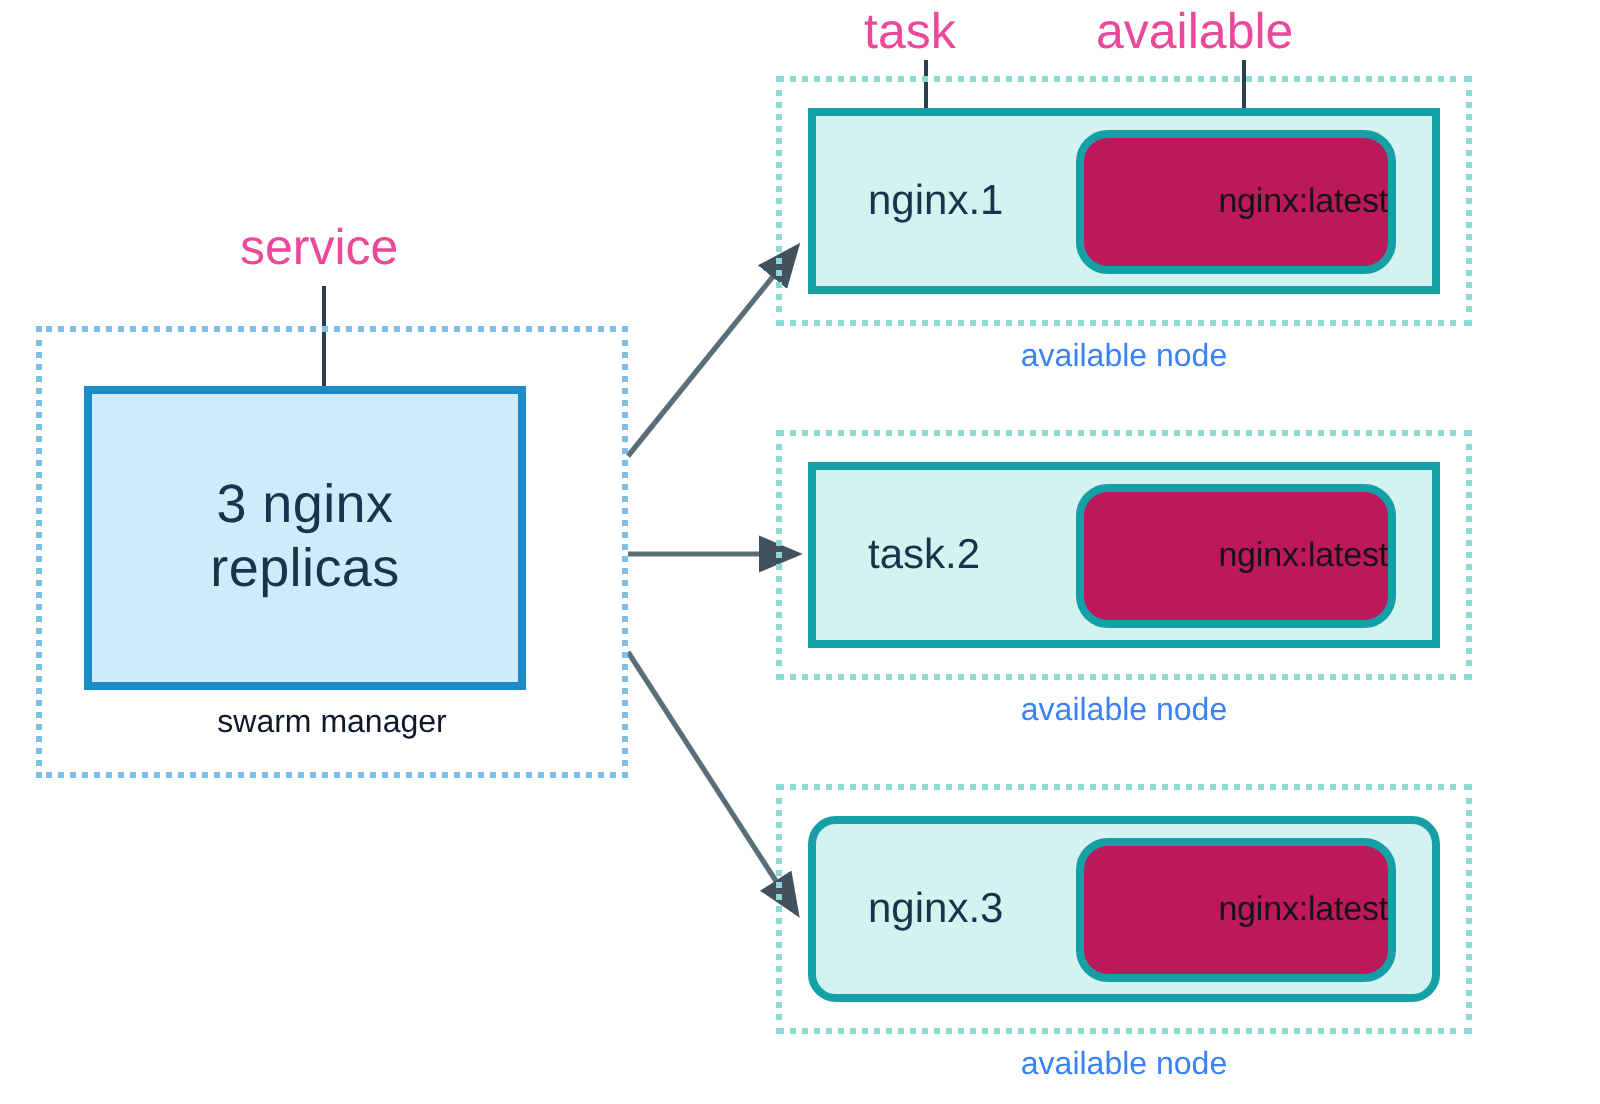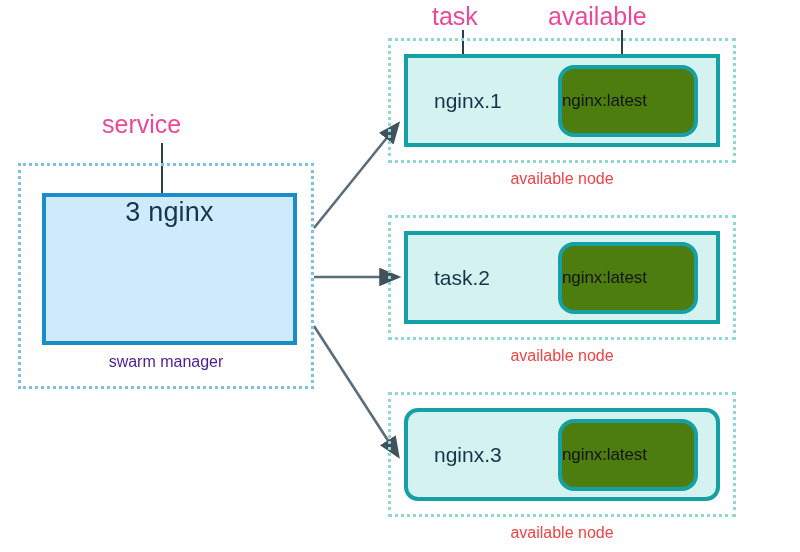--- a/index.html
+++ b/index.html
@@ -24,43 +24,43 @@
     left: 18px;
     top: 163px;
     width: 296px;
     height: 226px;
     border: 3px dotted #7fc0e8;
     box-sizing: border-box;
   }
   .service-box {
     left: 42px;
     top: 193px;
-    width: 255px;
+    width: 221px;
     height: 152px;
     background: #cfeafb;
     border: 4px solid #1a8cc8;
     box-sizing: border-box;
     display: flex;
-    align-items: flex-start;
+    align-items: center;
     justify-content: center;
     text-align: center;
   }
   .service-box .service-text {
     font-size: 27px;
     color: #16354c;
     line-height: 1.18;
     letter-spacing: 0.2px;
   }
   .manager-caption {
     left: 18px;
     top: 353px;
     width: 296px;
     text-align: center;
     font-size: 16px;
-    color: #4c1d95;
+    color: #0f172a;
   }
 
   
   .node-boundary {
     left: 388px;
     width: 348px;
     height: 125px;
     border: 3px dotted #8fd9d4;
     box-sizing: border-box;
   }
@@ -88,55 +88,55 @@
     font-size: 21px;
     color: #16354c;
     white-space: nowrap;
   }
 
   .container-box {
     position: absolute;
     right: 18px;
     top: 50%;
     transform: translateY(-50%);
-    width: 140px;
+    width: 160px;
     height: 72px;
-    background: #4d7c0f;
+    background: #be185d;
     border: 4px solid #15a0a5;
     border-radius: 16px;
     box-sizing: border-box;
     display: flex;
     align-items: center;
-    justify-content: flex-start;
+    justify-content: flex-end;
   }
   .container-label {
     font-size: 17px;
     color: #141414;
     white-space: nowrap;
     letter-spacing: -0.1px;
   }
 
   .node-caption {
     left: 388px;
     width: 348px;
     text-align: center;
     font-size: 16px;
-    color: #ef4444;
+    color: #3b82f6;
   }
   .node-caption.n1 { top: 170px; }
   .node-caption.n2 { top: 347px; }
   .node-caption.n3 { top: 524px; }
 
   
   .callout-text {
     font-size: 25px;
     color: #ec4899;
     white-space: nowrap;
   }
-  .callout-text.service-lbl { left: 102px; top: 110px; }
+  .callout-text.service-lbl { left: 120px; top: 110px; }
   .callout-text.task-lbl    { left: 432px; top: 2px; }
   .callout-text.container-lbl { left: 548px; top: 2px; }
 
   .leader {
     width: 2px;
     background: #2d3e4e;
   }
   .leader.service-leader  { left: 161px; top: 143px; height: 85px; }
   .leader.task-leader     { left: 462px; top: 30px;  height: 56px; }
   .leader.container-leader{ left: 621px; top: 30px;  height: 56px; }
@@ -171,20 +171,21 @@
   <div class="abs leader task-leader"></div>
 
   <div class="abs callout-text container-lbl">available</div>
   <div class="abs leader container-leader"></div>
 
   <div class="abs manager-boundary"></div>
 
   <div class="abs service-box">
     <div class="service-text">
       <div>3 nginx</div>
+      <div>replicas</div>
     </div>
   </div>
 
   <div class="abs manager-caption">swarm manager</div>
 
   <div class="abs node-boundary n1"></div>
   <div class="abs task-box n1">
     <div class="task-label">nginx.1</div>
     <div class="container-box">
       <span class="container-label">nginx:latest</span>

